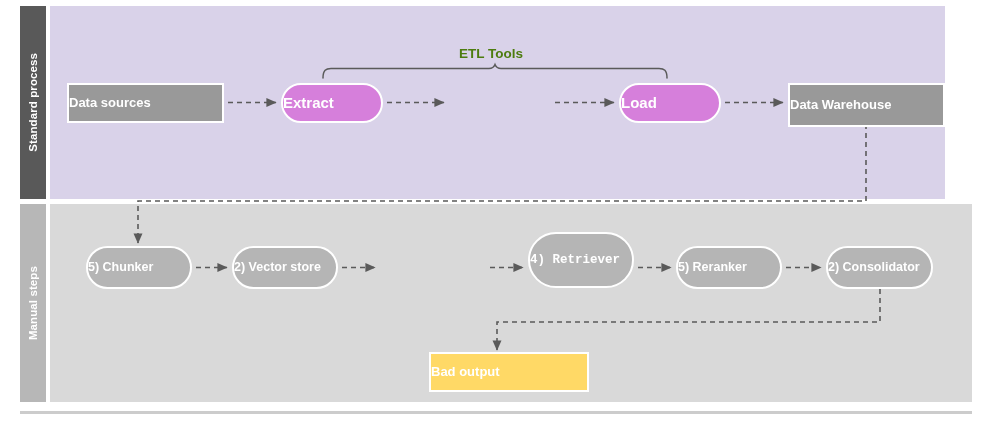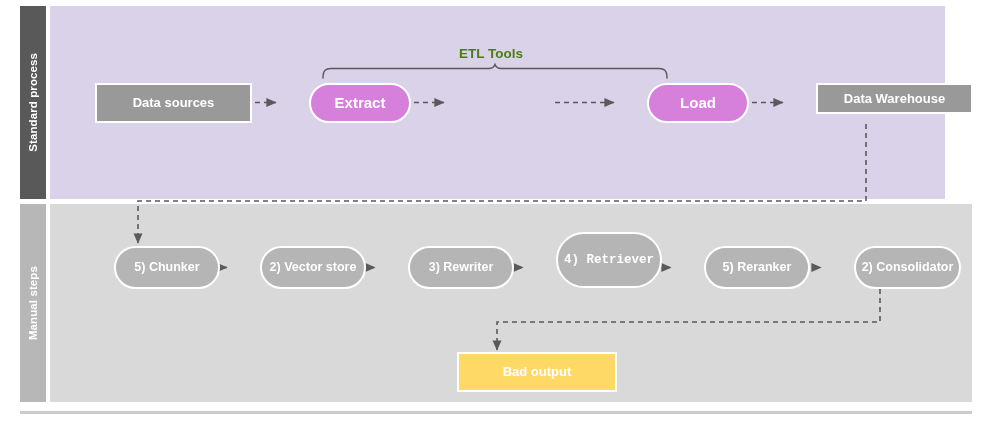--- a/index.html
+++ b/index.html
@@ -50,27 +50,26 @@
   #band-top .band-body   { background: #d9d2e9; }
   #band-bottom .band-label { background: #b7b7b7; }
   #band-bottom .band-body  { background: #d9d9d9; }
 
   
   .node {
     position: absolute;
     box-sizing: border-box;
     display: flex;
     align-items: center;
-    justify-content: center;
+    justify-content: flex-start;
     text-align: center;
     color: #ffffff;
     font-weight: bold;
     line-height: 1.16;
     border: 2px solid #ffffff;
-    margin-left: 28px;
   }
   .node-rect {
     background: #999999;
     font-size: 13px;
     border-radius: 0;
   }
   .node-pill-purple {
     background: #d67fdb;
     font-size: 15px;
     border-radius: 999px;
@@ -167,35 +166,32 @@
 
   <div class="node node-pill-purple" style="left:281px; top:83px; width:102px; height:40px;">
     <span>Extract</span>
   </div>
 
 
   <div class="node node-pill-purple" style="left:619px; top:83px; width:102px; height:40px;">
     <span>Load</span>
   </div>
 
-  <div class="node node-rect" style="left:788px; top:83px; width:157px; height:31px;">
+  <div class="node node-rect" style="left:788px; top:83px; width:157px; height:44px;">
     <span>Data Warehouse</span>
   </div>
 
   <div class="node node-pill-gray" style="left:86px; top:246px; width:106px; height:43px;">
     <span>5) Chunker</span>
   </div>
 
   <div class="node node-pill-gray" style="left:232px; top:246px; width:106px; height:43px;">
     <span>2) Vector store</span>
   </div>
 
-  <div class="node node-pill-gray" style="left:380px; top:246px; width:106px; height:43px;">
-    <span>3) Rewriter</span>
-  </div>
 
   <div class="node node-pill-gray" style="left:528px; top:232px; width:106px; height:56px;font-family:Liberation Mono, monospace;">
     <span>4) Retriever</span>
   </div>
 
   <div class="node node-pill-gray" style="left:676px; top:246px; width:106px; height:43px;">
     <span>5) Reranker</span>
   </div>
 
   <div class="node node-pill-gray" style="left:826px; top:246px; width:107px; height:43px;">

